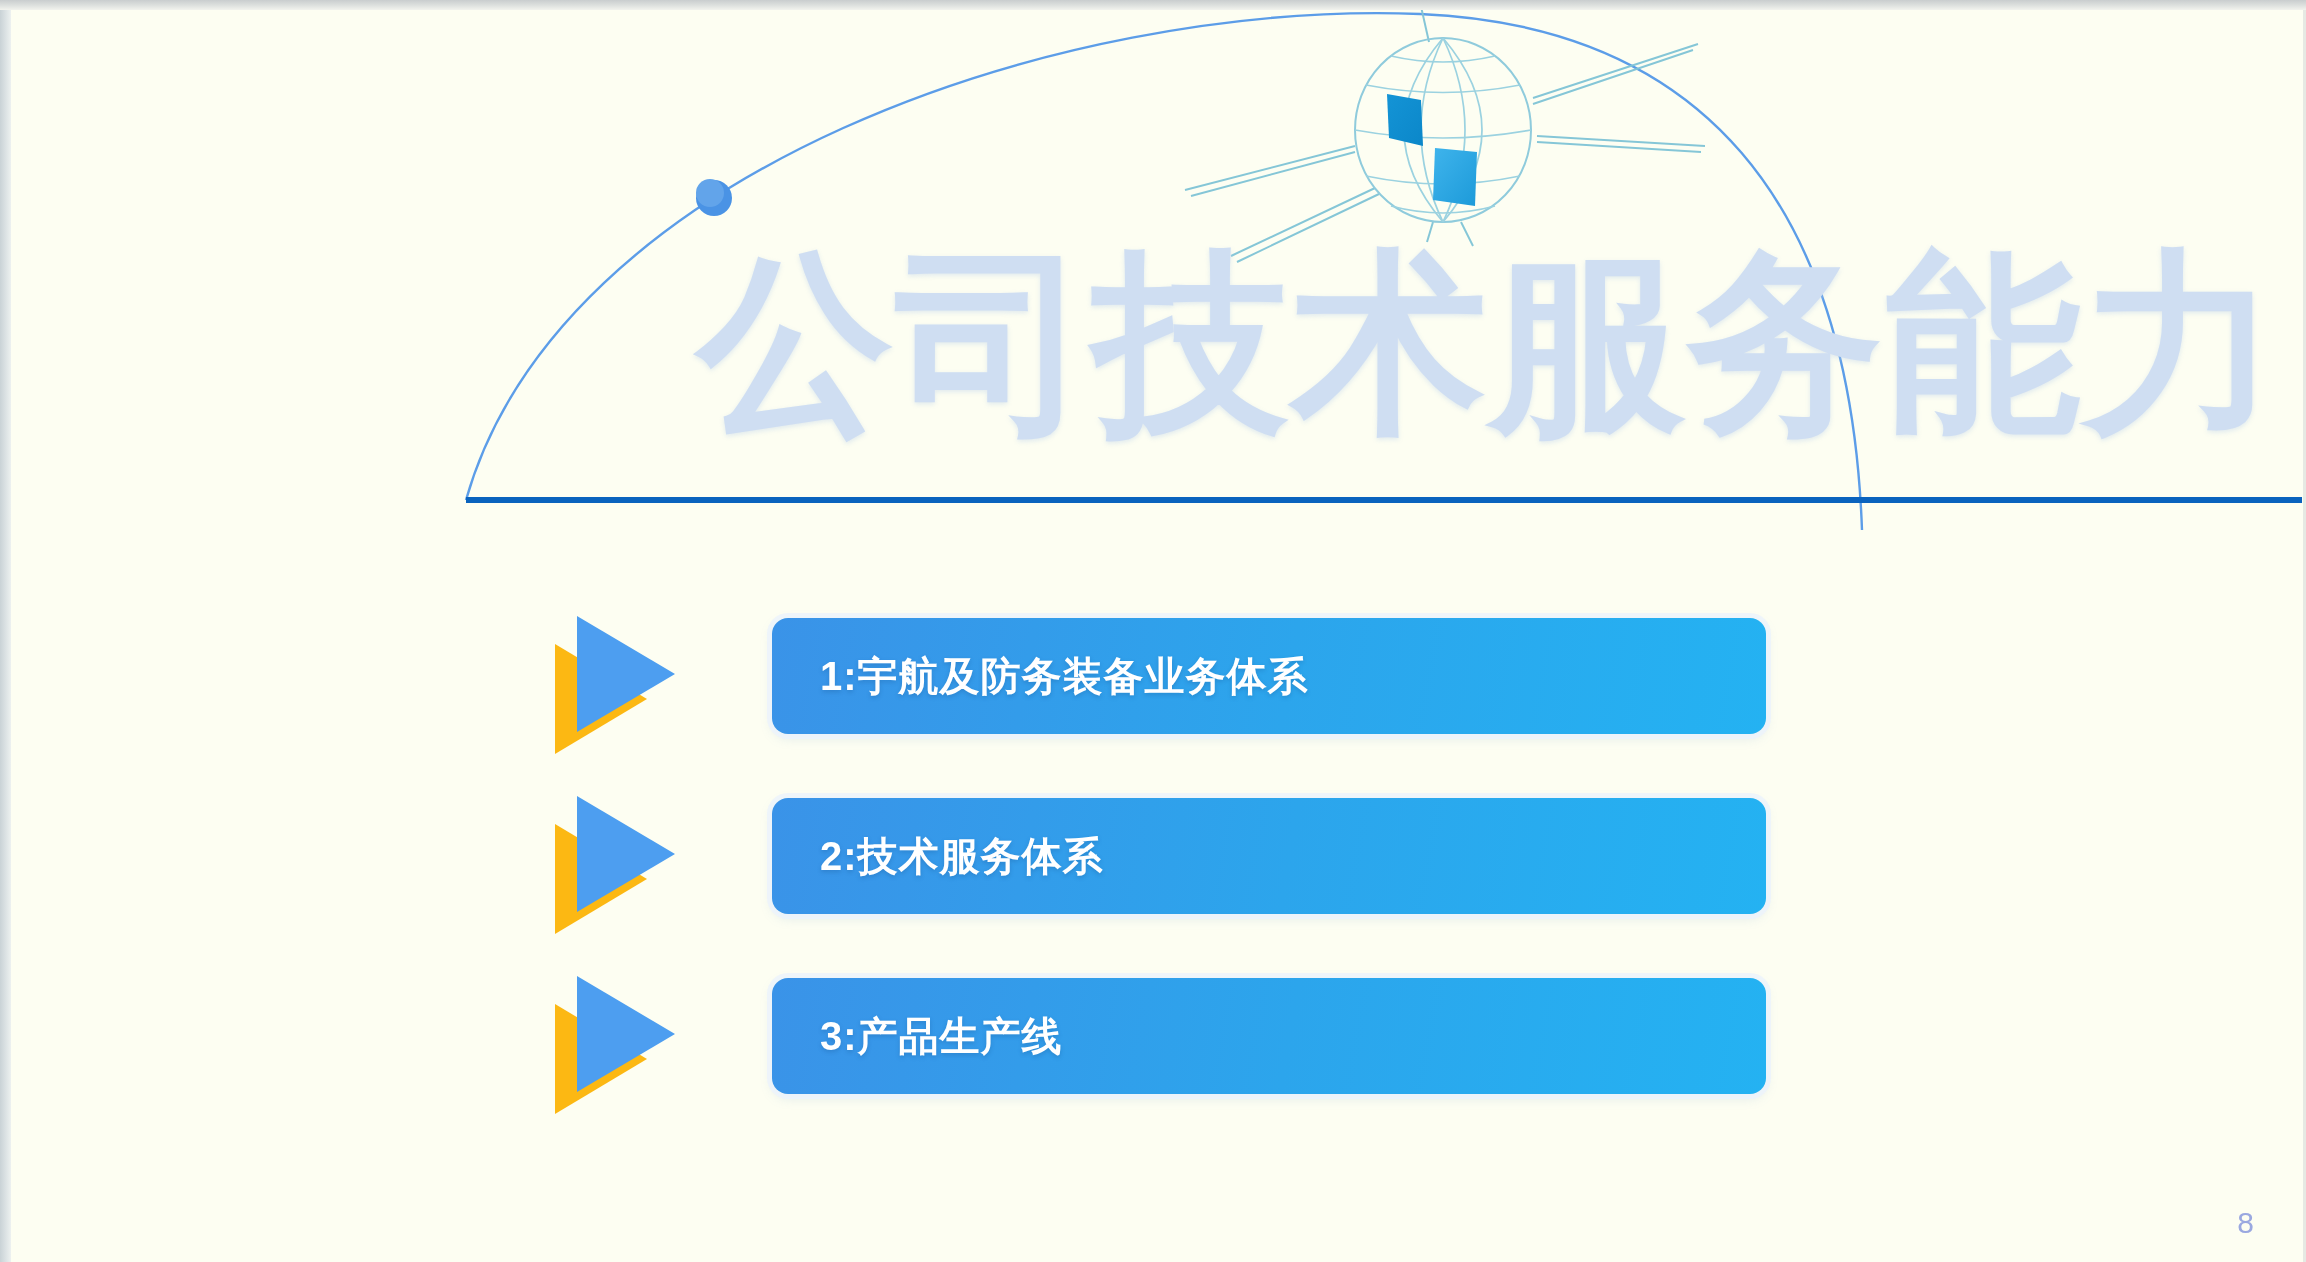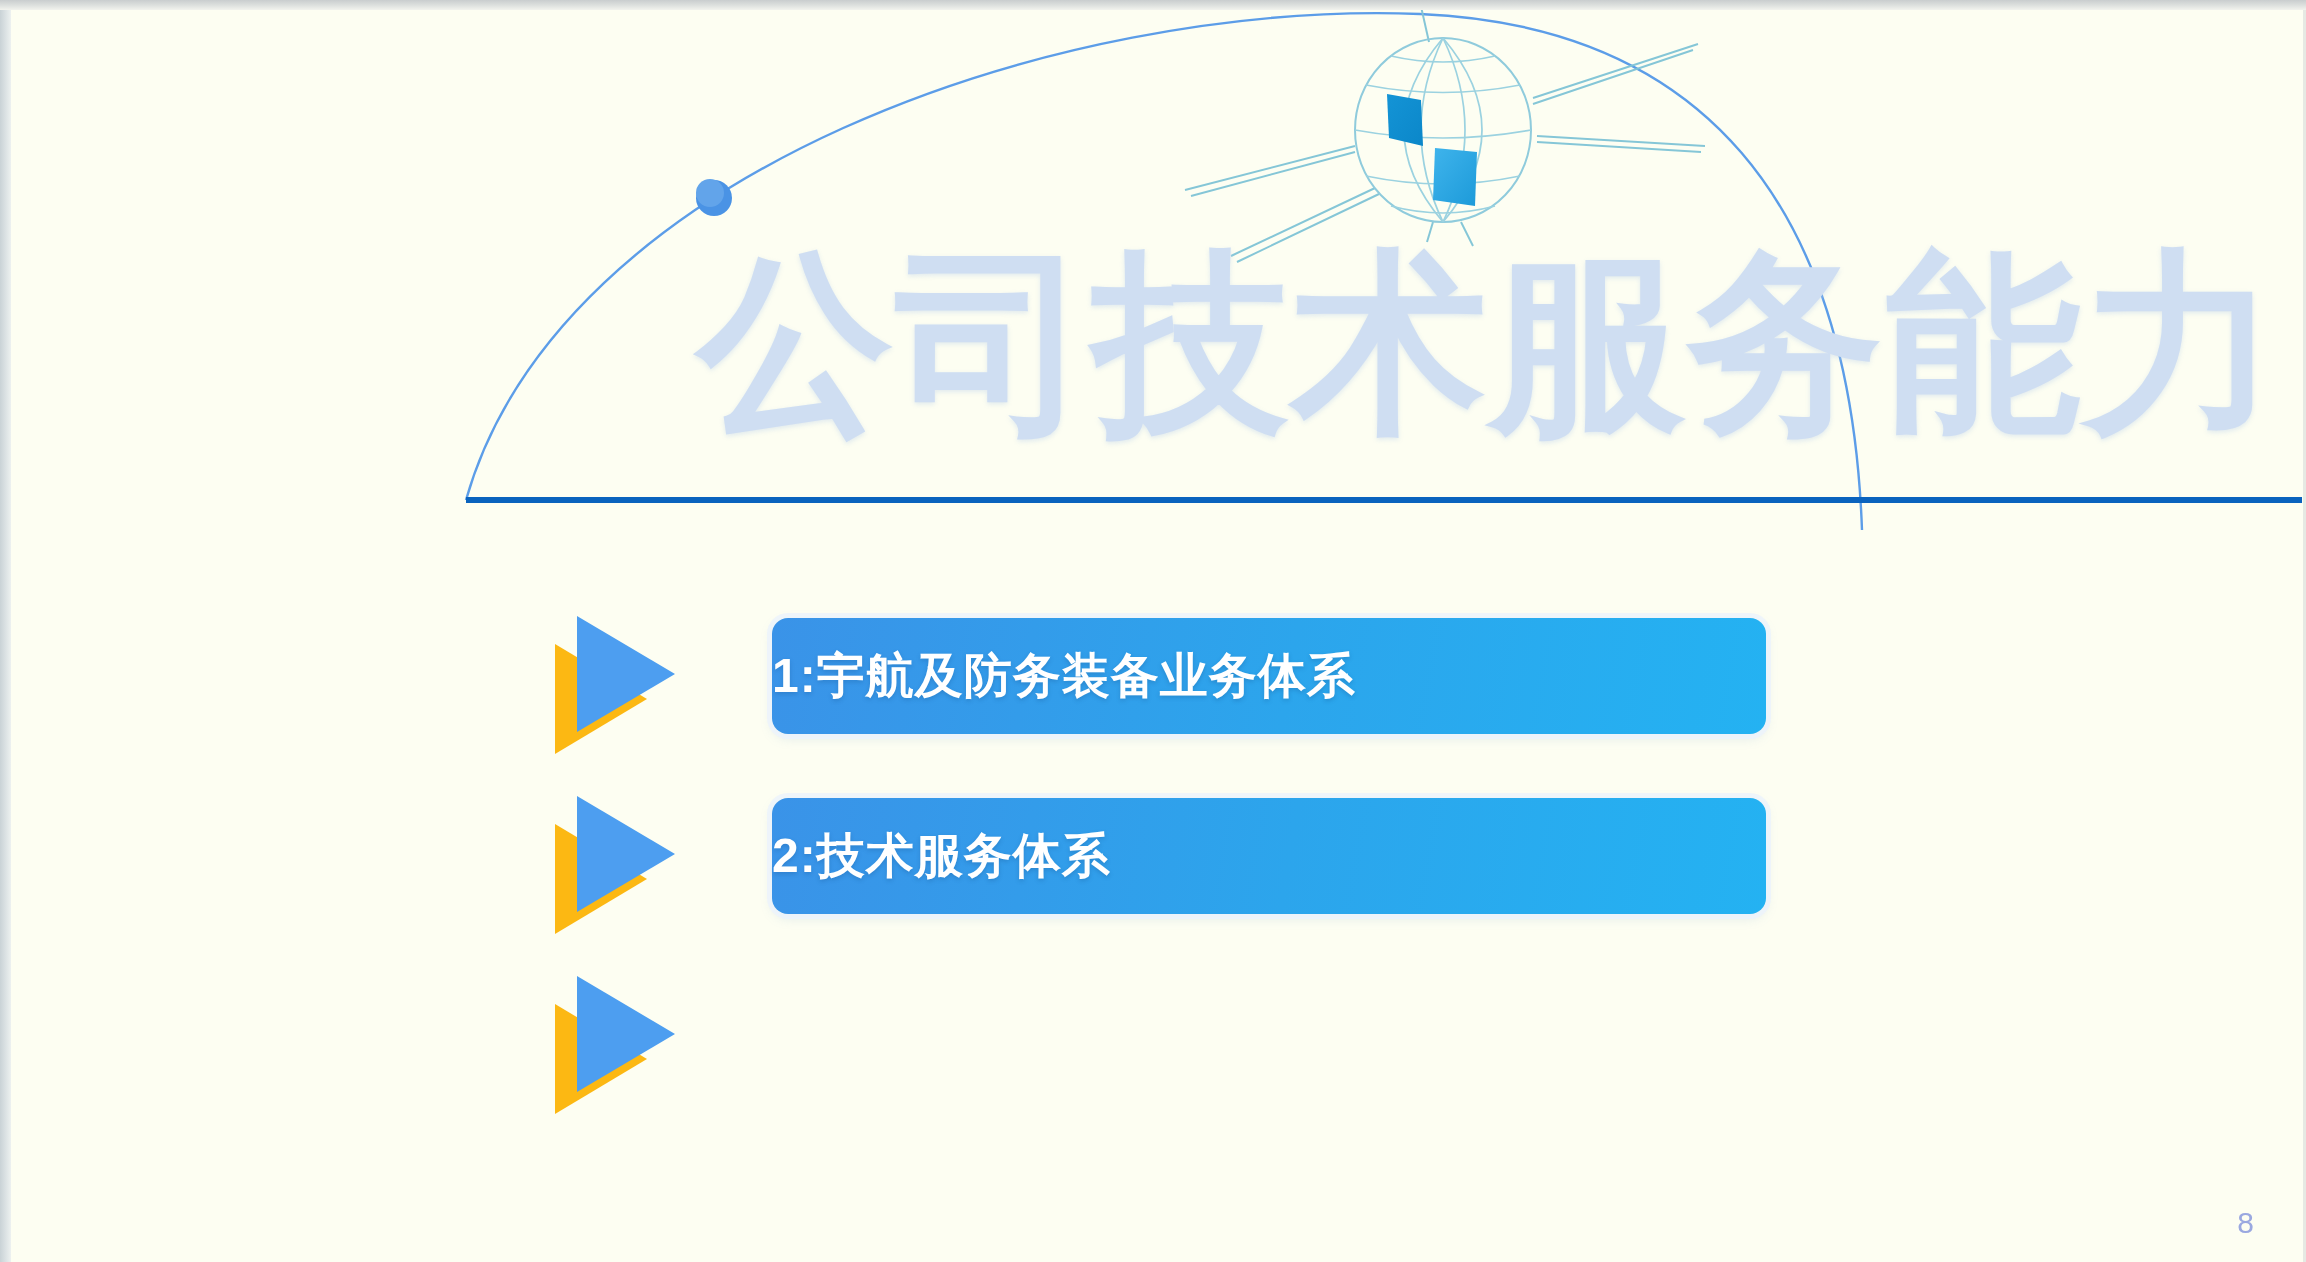--- a/index.html
+++ b/index.html
@@ -114,23 +114,24 @@
     width: 994px;
     height: 116px;
     border-radius: 16px;
     background: linear-gradient(100deg, #3A93E8 0%, #2CA5EC 52%, #24B2F2 100%);
     box-shadow: 0 0 0 5px rgba(236,243,252,0.85), 0 4px 12px rgba(120,165,215,0.22);
     display: flex;
     align-items: center;
   }
   .bar-label {
     color: #FFFFFF;
-    font-size: 48px;
+    font-size: 40px;
     font-weight: 700;
     letter-spacing: 1px;
+    margin-left: 48px;
     text-shadow: 0 2px 4px rgba(20,80,140,0.28);
     white-space: nowrap;
   }
 
   
   .page-num {
     position: absolute;
     right: 52px;
     bottom: 22px;
     z-index: 20;
@@ -225,20 +226,23 @@
       <div class="bar">
         <span class="bar-label">2:技术服务体系</span>
       </div>
     </div>
 
     <div class="row">
       <div class="arrow">
         <span class="tri tri-amber"></span>
         <span class="tri tri-blue"></span>
       </div>
+      <div class="bar">
+        <span class="bar-label">3:产品生产线</span>
+      </div>
     </div>
 
   </div>
 
   <div class="page-num">8</div>
 
   <div class="frame-top"></div>
   <div class="frame-left"></div>
   <div class="frame-right"></div>
 

